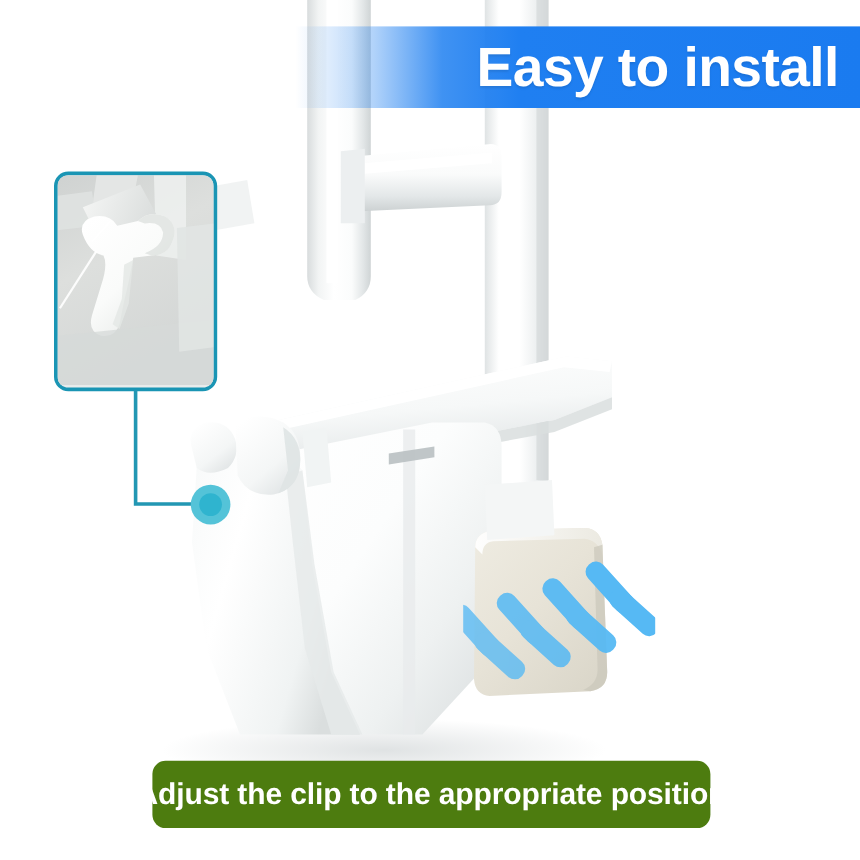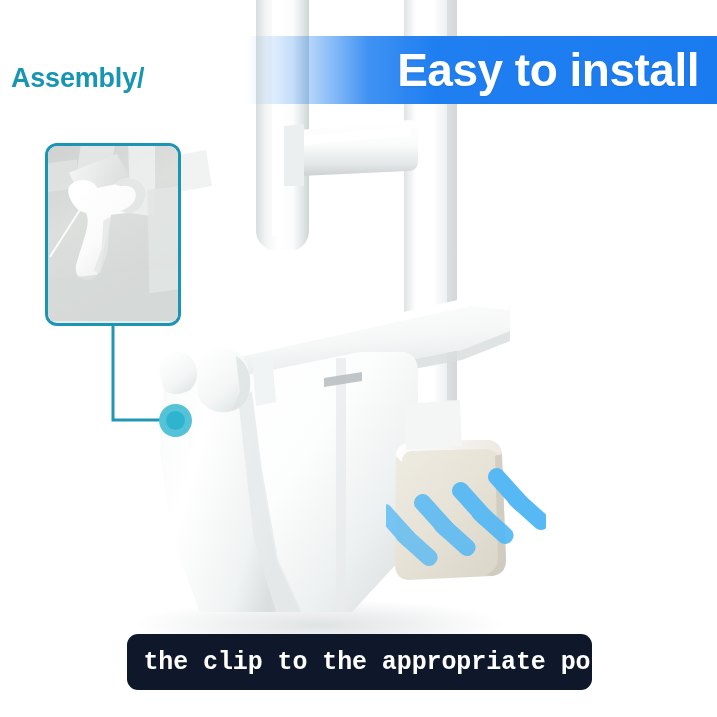--- a/index.html
+++ b/index.html
@@ -17,21 +17,21 @@
   
   #headline-banner{
     position:absolute;left:246px;top:22px;width:471px;height:68px;
     background:linear-gradient(to right,
         rgba(30,127,240,0) 0%,
         rgba(30,127,240,0.35) 14%,
         rgba(30,127,240,0.85) 26%,
         #1f7ff1 40%,
         #1a7bf0 100%);
     display:flex;align-items:center;justify-content:flex-end;
-    box-sizing:border-box;padding-right:18px;margin-top:14px;
+    box-sizing:border-box;padding-right:18px;
   }
   #headline-text{
     color:#ffffff;font-size:46px;font-weight:bold;line-height:1;
     letter-spacing:-0.5px;white-space:nowrap;
     text-shadow:0 1px 2px rgba(0,0,0,.10);
   }
 
   
   #callout-caption{
     position:absolute;left:11px;top:62px;width:360px;
@@ -58,22 +58,22 @@
     box-shadow:0 0 0 0 rgba(0,0,0,0);
   }
   #marker-dot::after{
     content:"";position:absolute;left:7px;top:7px;width:19px;height:19px;
     border-radius:50%;background:#2fb4cf;
   }
 
   
   #footer-banner{
     position:absolute;left:127px;top:634px;width:465px;height:56px;
-    background:#0f172a;border-radius:11px;
-    display:flex;align-items:center;justify-content:center;font-family:Liberation Mono, monospace;
+    background:#4d7c0f;border-radius:11px;
+    display:flex;align-items:center;justify-content:center;
   }
   #footer-text{
     color:#ffffff;font-size:25px;font-weight:bold;white-space:nowrap;
     letter-spacing:-0.1px;
   }
 </style>
 </head>
 <body>
 
 <div id="stage">
@@ -199,21 +199,20 @@
       <rect x="114" y="12" width="17" height="52" rx="8" transform="rotate(-42 122 38)"></rect>
       <rect x="118" y="50" width="50" height="17" rx="8" transform="rotate(42 143 58)"></rect>
     </g>
   </svg>
 
   <div id="headline-banner">
     <span id="headline-text">Easy to install</span>
   </div>
 
   <div id="callout-caption">
-    <span class="ln">Assembly/</span>
   </div>
 
   <div id="inset-box">
     <svg id="inset-photo" viewBox="0 0 136 183" preserveAspectRatio="none" xmlns="http://www.w3.org/2000/svg">
       <defs>
         <linearGradient id="insetBG" x1="0" y1="0" x2="0.4" y2="1">
           <stop offset="0%" stop-color="#cfd2d1"></stop>
           <stop offset="45%" stop-color="#dddfdd"></stop>
           <stop offset="100%" stop-color="#d3d6d5"></stop>
         </linearGradient>

